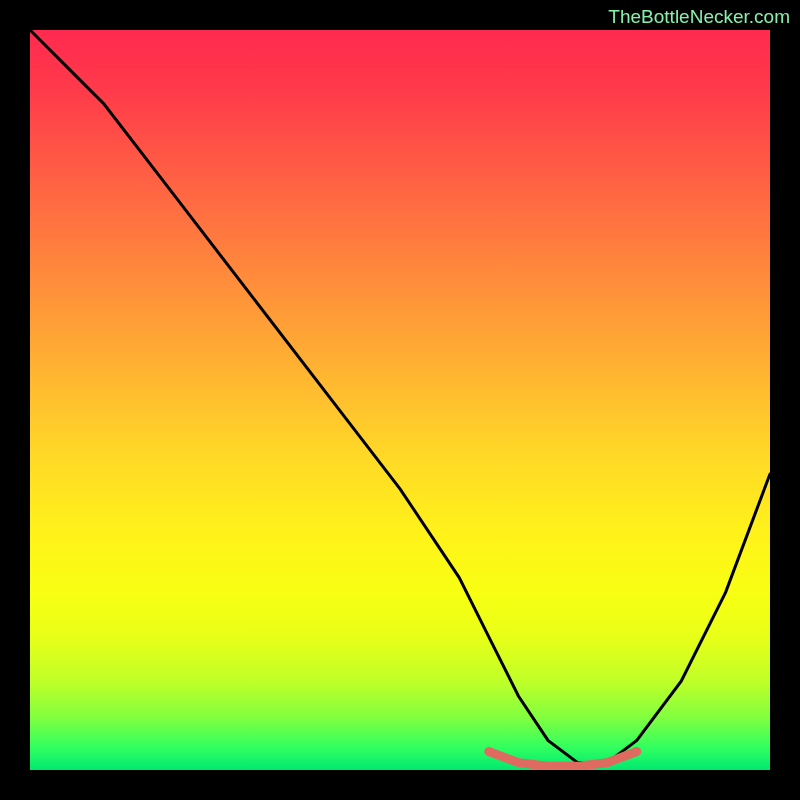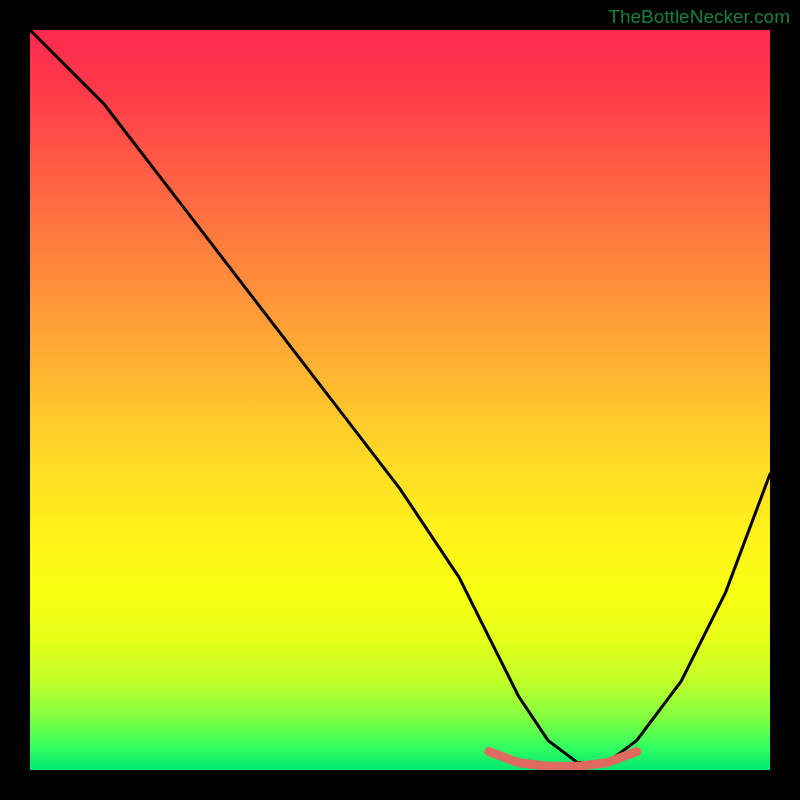--- a/index.html
+++ b/index.html
@@ -8,21 +8,21 @@
     width: 800px;
     height: 800px;
     background: #000;
     position: relative;
     font-family: Arial, sans-serif;
   }
   .watermark {
     position: absolute;
     top: 6px;
     right: 10px;
-    color: #15803d;
+    color: #86efac;
     font-size: 19px;
     font-weight: 500;
     z-index: 10;
   }
   .plot-area {
     position: absolute;
     left: 30px;
     top: 30px;
     width: 740px;
     height: 740px;

